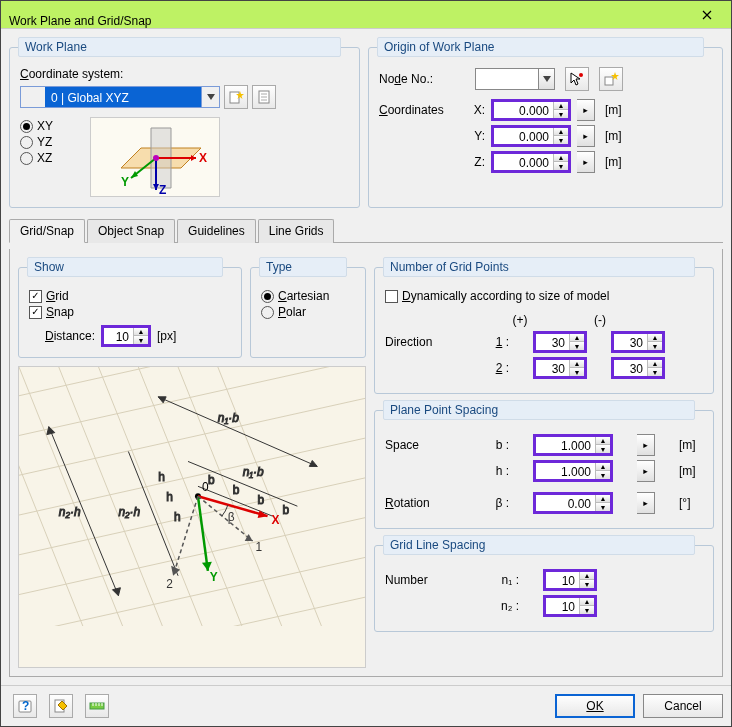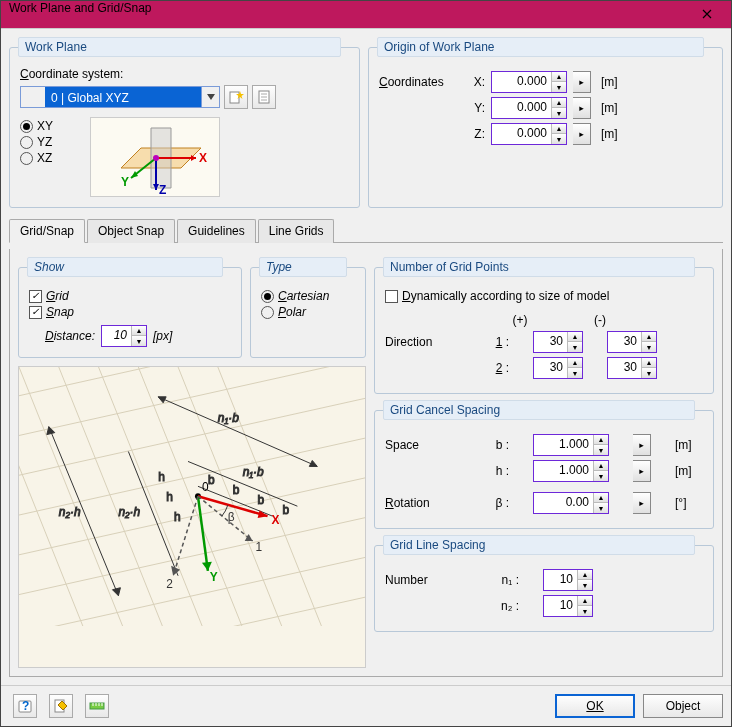--- a/index.html
+++ b/index.html
@@ -1,37 +1,37 @@
 <!DOCTYPE html>
 <html><head>
 <meta charset="utf-8">
 <style>
   * { box-sizing: border-box; font-family: "Segoe UI", Tahoma, sans-serif; font-size: 12px; }
   body { margin: 0; background: #fff; color: #000; }
   .window { width: 732px; height: 727px; border: 1px solid #444; background: #f0f0f0; display: flex; flex-direction: column; }
-  .titlebar { height: 28px; background: #be185d; display: flex; align-items: flex-start; padding: 0 2px 0 8px; border-bottom: 1px solid #ccc; }
+  .titlebar { height: 28px; background: #bef264; display: flex; align-items: flex-end; padding: 0 2px 0 8px; border-bottom: 1px solid #ccc; }
   .titlebar .title { flex: 1; font-size: 12px; font-weight: 400; }
   .close-btn { width: 44px; height: 26px; display: flex; align-items: center; justify-content: center; }
   .close-btn svg { width: 10px; height: 10px; }
   .content { flex: 1; padding: 8px; display: flex; flex-direction: column; gap: 6px; overflow: hidden; }
   .row { display: flex; gap: 8px; }
   fieldset.group { border: 1px solid #b8c8d8; border-radius: 3px; margin: 0; padding: 10px 10px 10px 10px; background: #f0f0f0; position: relative; }
   fieldset.group > legend { color: #1a4a80; font-weight: 400; padding: 0 4px; background: #e6eef7; border: 1px solid #d0dce8; border-radius: 2px; width: calc(100% - 6px); margin-left: -2px; padding: 2px 6px; }
   .wp-left { flex: 0 0 351px; }
   .wp-right { flex: 1; }
   .combo { display: inline-flex; border: 1px solid #7a9bd8; height: 22px; width: 200px; vertical-align: middle; padding-left: 24px; }
   .combo .combo-text { flex: 1; background: #0a64d4; color: #fff; padding: 2px 6px; line-height: 18px; }
   .combo .combo-btn { width: 18px; background: #f0f0f0; border-left: 1px solid #7a9bd8; display: flex; align-items: center; justify-content: center; }
   .iconbtn { width: 24px; height: 24px; border: 1px solid #aaa; background: linear-gradient(#fefefe,#e8e8e8); display: inline-flex; align-items: center; justify-content: center; vertical-align: middle; margin-left: 4px; }
   .radio-row { display: flex; align-items: center; gap: 4px; margin: 2px 0; }
   .radio { width: 13px; height: 13px; border: 1px solid #555; border-radius: 50%; display: inline-flex; align-items: center; justify-content: center; }
   .radio.checked::after { content: ""; width: 7px; height: 7px; background: #000; border-radius: 50%; }
   .check { width: 13px; height: 13px; border: 1px solid #555; display: inline-flex; align-items: center; justify-content: center; background: #fff; }
   .check.checked::after { content: "✓"; font-size: 10px; line-height: 10px; color: #000; }
-  .spin { display: inline-flex; height: 22px; border: 1px solid #6d28d9; background: #fff; vertical-align: middle; }
+  .spin { display: inline-flex; height: 22px; border: 3px solid #6d28d9; background: #fff; vertical-align: middle; }
   .spin .val { width: 48px; text-align: right; padding: 2px 4px; border-right: 1px solid #bbb; }
   .spin .btns { display: flex; flex-direction: column; }
   .spin .btns div { width: 14px; height: 10px; background: linear-gradient(#fff,#e0e0e0); border-bottom: 1px solid #bbb; display:flex; align-items:center; justify-content:center; font-size:7px; }
   .spin .btns div:last-child { border-bottom:none; }
   .spin.wide .val { width: 60px; }
   .extra-btn { width: 18px; height: 22px; border: 1px solid #888; border-left:none; background: linear-gradient(#fff,#e0e0e0); display:inline-flex; align-items:center; justify-content:center; vertical-align:middle; font-size:9px; }
   .unit { margin-left: 4px; }
   .tabstrip { display: flex; border-bottom: 1px solid #aaa; background: #f0f0f0; margin-top: 4px; text-align: right; }
   .tab { padding: 4px 10px; border: 1px solid #aaa; border-bottom: none; background: #e8e8e8; margin-right: 2px; border-radius: 2px 2px 0 0; position: relative; top: 1px; }
   .tab.active { background: #f0f0f0; border-bottom: 1px solid #f0f0f0; }
@@ -132,20 +132,43 @@
                 <polygon points="65,72 62,66 68,66" fill="#00a"></polygon>
               <text x="68" y="76" fill="#00a" font-size="11" font-weight="bold">Z</text>
               <circle cx="65" cy="40" r="3" fill="#b0b"></circle>
             </svg>
           </div>
         </div>
       </fieldset>
 
       <fieldset class="group wp-right">
         <legend>Origin of Work Plane</legend>
+        <div class="origin-field-row">
+          <span style="width:90px;">No<span class="mn">d</span>e No.:</span>
+          <div class="small-combo">
+            <span class="txt"></span>
+            <span class="dd">
+                <svg width="8" height="6" viewBox="0 0 8 6">
+                  <path d="M0 0 L8 0 L4 6 Z" fill="#444"></path>
+                </svg>
+              </span>
+          </div>
+          <div class="iconbtn">
+            <svg width="16" height="16" viewBox="0 0 16 16">
+                <path d="M2 2 L2 12 L5 9 L7 14 L9 13 L7 8 L11 8 Z" fill="#fff" stroke="#000"></path>
+                <circle cx="12" cy="4" r="2" fill="#d00"></circle>
+              </svg>
+          </div>
+          <div class="iconbtn">
+            <svg width="16" height="16" viewBox="0 0 16 16">
+                <rect x="2" y="6" width="8" height="8" fill="#fff" stroke="#888"></rect>
+                <polygon points="12,1 13,4 16,4 13.5,6 14.5,9 12,7 9.5,9 10.5,6 8,4 11,4" fill="#f5c000"></polygon>
+              </svg>
+          </div>
+        </div>
         <div class="coord-row">
           <span class="clabel"><span class="mn">C</span>oordinates</span>
           <span class="axis">X:</span>
           <span class="spin wide">
               <span class="val">0.000</span>
               <span class="btns">
                 <div>▲</div>
                 <div>▼</div>
               </span>
             </span>
@@ -183,21 +206,21 @@
 
     <div class="tabstrip">
       <div class="tab active">Grid/Snap</div>
       <div class="tab">Object Snap</div>
       <div class="tab">Guidelines</div>
       <div class="tab">Line Grids</div>
     </div>
 
     <div class="tabbody">
       <div class="left-col">
-        <div class="row" style="gap:8px;font-style:italic;">
+        <div class="row" style="gap:8px;">
           <fieldset class="group" style="flex:1;">
             <legend>Show</legend>
             <div class="radio-row">
                 <span class="check checked"></span>
                 <span><span class="mn">G</span>rid</span>
               </div>
             <div class="radio-row">
                 <span class="check checked"></span>
                 <span><span class="mn">S</span>nap</span>
               </div>
@@ -333,21 +356,21 @@
                 <span class="val" style="width:34px;">30</span>
                 <span class="btns">
                   <div>▲</div>
                   <div>▼</div>
                 </span>
               </span>
           </div>
         </fieldset>
 
         <fieldset class="group">
-          <legend>Grid Cancel Spacing</legend>
+          <legend>Plane Point Spacing</legend>
           <div class="gridpts-row">
             <span class="lab1">Space</span>
             <span class="lab2">b :</span>
             <span class="spin wide">
                 <span class="val">1.000</span>
                 <span class="btns">
                   <div>▲</div>
                   <div>▼</div>
                 </span>
               </span>
@@ -428,15 +451,15 @@
       <svg width="16" height="16" viewBox="0 0 16 16">
           <rect x="1" y="5" width="14" height="6" fill="#7c4" stroke="#494"></rect>
           <line x1="4" y1="5" x2="4" y2="8" stroke="#fff"></line>
           <line x1="7" y1="5" x2="7" y2="8" stroke="#fff"></line>
           <line x1="10" y1="5" x2="10" y2="8" stroke="#fff"></line>
           <line x1="13" y1="5" x2="13" y2="8" stroke="#fff"></line>
         </svg>
     </div>
     <div class="spacer"></div>
     <div class="btn primary">OK</div>
-    <div class="btn">Object</div>
+    <div class="btn">Cancel</div>
   </div>
 </div>
 
 </body></html>

